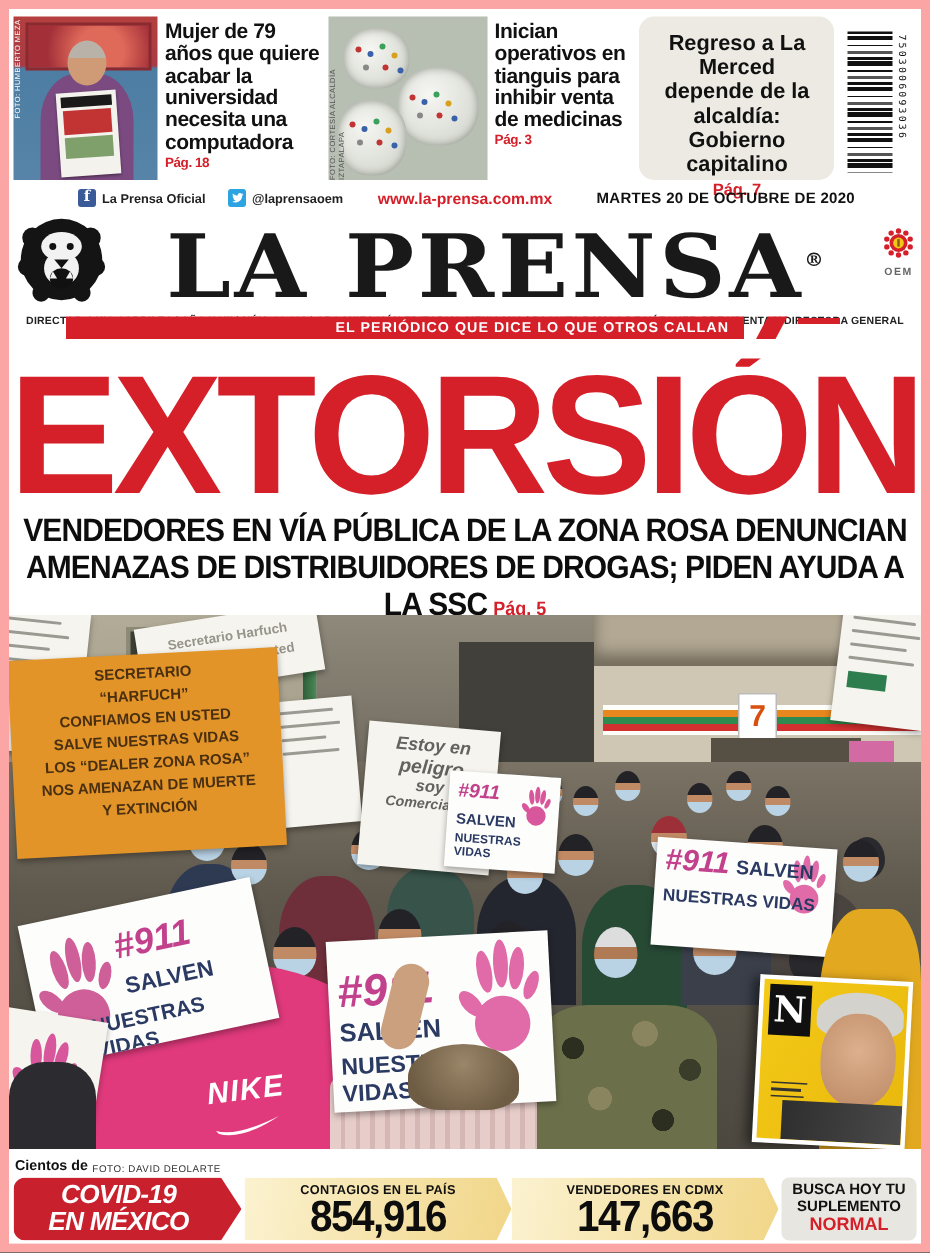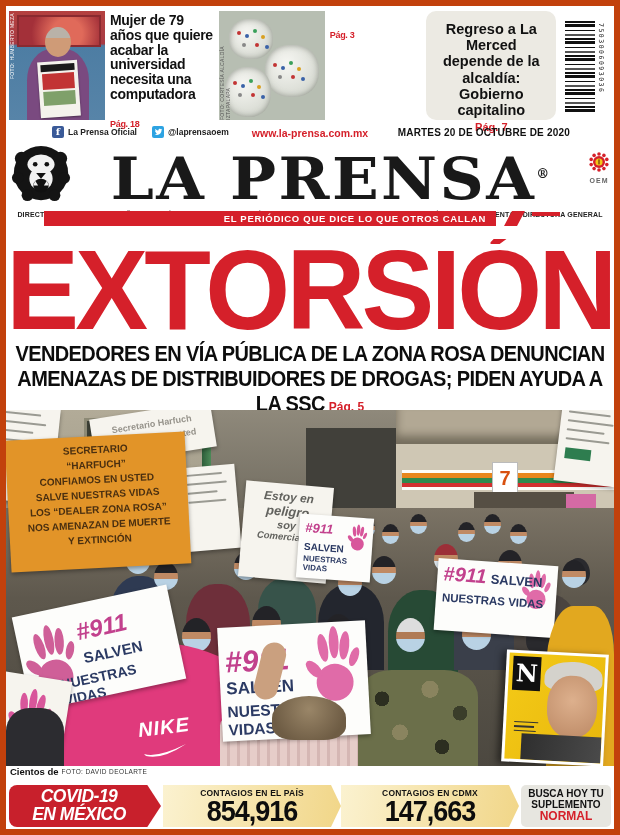--- a/index.html
+++ b/index.html
@@ -1,35 +1,35 @@
 <!DOCTYPE html>
 <html><head>
 <meta charset="utf-8">
 <style>
   html,body{margin:0;padding:0;background:#222;}
-  .page{position:relative;width:620px;height:835px;background:#c2410c;font-family:"Liberation Sans",sans-serif;overflow:hidden;}
+  .page{position:relative;width:620px;height:835px;background:#fca5a5;font-family:"Liberation Sans",sans-serif;overflow:hidden;}
   .sheet{position:absolute;left:6px;top:6px;width:608px;height:823px;background:#fff;overflow:hidden;}
 
   
   .top-strip{position:absolute;left:0;top:0;width:608px;height:116px;display:flex;gap:5px;padding:5px 3px 2px 3px;box-sizing:border-box;}
   .tphoto{position:relative;flex:0 0 auto;overflow:hidden;background:#888;}
   .tphoto .vcred{position:absolute;left:0;top:2px;writing-mode:vertical-rl;transform:rotate(180deg);font-size:5px;color:#fdfdfd;letter-spacing:.3px;z-index:5;}
   .p1{width:96px;background:linear-gradient(180deg,#b4403f 0%,#a83b44 30%,#4d7da3 32%,#5784a8 100%);}
   .p1 .paint{position:absolute;left:8px;top:4px;right:4px;height:28px;background:radial-gradient(circle at 60% 60%,#e06a5a 0 30%,#a33039 70%);border:2px solid #8a2a30;}
   .p1 .body{position:absolute;left:18px;top:38px;width:62px;height:78px;background:#7a4a80;border-radius:40% 40% 0 0;}
   .p1 .head{position:absolute;left:36px;top:16px;width:26px;height:30px;background:linear-gradient(#b9b2a8 0 38%,#cf9b77 38% 100%);border-radius:50%;}
   .p1 .paper{position:absolute;left:30px;top:50px;width:40px;height:56px;background:#f4f2ec;transform:rotate(-4deg);box-shadow:0 1px 2px rgba(0,0,0,.4);}
   .p1 .paper .m{height:7px;background:#1a1a1a;margin:3px 3px 2px 3px;}
   .p1 .paper .r{height:16px;background:#c23434;margin:2px 4px;}
   .p1 .paper .g{height:14px;background:#7fa06a;margin:2px 4px;}
   .p2{width:106px;background:#b7beb2;}
   .p2 .bag{position:absolute;background:radial-gradient(circle at 40% 35%,#f6f6f2,#d9dcd4 70%,#bfc4ba);border-radius:45%;box-shadow:inset 0 0 6px rgba(90,95,85,.6);}
   .p2 .dots{position:absolute;width:4px;height:4px;border-radius:50%;background:#c23434;box-shadow:8px 3px 0 #3a62a8,16px -2px 0 #3aa05a,24px 4px 0 #d8a020,5px 12px 0 #888,18px 12px 0 #c23434,28px 14px 0 #3a62a8;}
   .thead{font-size:14px;font-weight:bold;line-height:1.06;letter-spacing:-.3px;color:#111;padding-top:2px;}
-  .thead .pref{color:#d5202a;font-size:9px;display:block;margin-top:18px;}
+  .thead .pref{color:#d5202a;font-size:9px;display:block;margin-top:2px;}
   .h1{width:104px;}
   .h2{width:92px;}
   .graybox{width:130px;background:#eceae3;border-radius:10px;padding:10px 8px;box-sizing:border-box;text-align:center;font-size:14.5px;font-weight:bold;line-height:1.12;color:#111;}
   .graybox .pref{color:#d5202a;font-size:11px;display:block;margin-top:3px;}
   .barcode{position:relative;width:50px;}
   .barcode .bars{position:absolute;left:4px;top:10px;width:30px;height:94px;background:repeating-linear-gradient(180deg,#111 0 2px,#fff 2px 3px,#111 3px 6px,#fff 6px 9px,#111 9px 10px,#fff 10px 13px,#555 13px 15px,#fff 15px 17px);}
   .barcode .num{position:absolute;right:6px;top:12px;writing-mode:vertical-rl;font-family:"DejaVu Sans Mono",monospace;font-size:6.5px;letter-spacing:1.5px;color:#111;}
 
   
   .masthead{position:absolute;left:0;top:116px;width:608px;height:103px;}
@@ -112,21 +112,21 @@
   .darkcorner{left:0;top:298px;width:58px;height:58px;background:#2c2c30;border-radius:40% 40% 0 0;z-index:7;}
   .mag{left:498px;top:242px;width:102px;height:112px;background:#fff;padding:3px;box-sizing:border-box;transform:rotate(3deg);box-shadow:-4px 2px 7px rgba(0,0,0,.5);z-index:9;}
   .mag-cover{position:relative;left:0;top:0;width:96px;height:106px;background:linear-gradient(120deg,#f4ca17,#e8b70d);overflow:hidden;}
   .mag-n{left:4px;top:3px;width:28px;height:34px;background:#101010;color:#fff;font-family:"DejaVu Serif",serif;font-size:24px;font-weight:bold;text-align:center;line-height:34px;}
   .mag-hair{right:2px;top:6px;width:58px;height:30px;background:#d4d2cc;border-radius:50% 50% 30% 30%;}
   .mag-facesk{right:6px;top:20px;width:50px;height:62px;background:radial-gradient(circle at 50% 40%,#ddb08d,#c2906c 80%);border-radius:45%;}
   .mag-jkt{right:0;bottom:0;width:80px;height:26px;background:linear-gradient(100deg,#2e2e2e,#4a4a4a);}
   .mag-lines i{position:static;display:block;height:1.5px;background:#333;margin:3px 0 0 4px;}
 
   
-  .caption{position:absolute;left:0;top:760px;width:548px;height:17px;background:#fff;display:flex;align-items:flex-start;padding-left:4px;box-sizing:border-box;font-size:9.5px;color:#111;}
+  .caption{position:absolute;left:0;top:760px;width:548px;height:17px;background:#fff;display:flex;align-items:flex-end;padding-left:4px;box-sizing:border-box;font-size:9.5px;color:#111;}
   .caption .b{font-weight:bold;}
   .caption .cr{font-size:6.5px;color:#333;letter-spacing:.4px;margin-left:3px;padding-top:2px;}
 
   
   .covid{position:absolute;left:0;top:777px;width:608px;height:46px;background:#fff;display:flex;align-items:stretch;padding:2px 3px;box-sizing:border-box;gap:2px;}
   .badge{flex:0 0 152px;background:#c8202c;border-radius:8px 0 0 8px;clip-path:polygon(0 0,91% 0,100% 50%,91% 100%,0 100%);color:#fff;font-style:italic;font-weight:bold;font-size:17.5px;line-height:1.02;display:flex;flex-direction:column;align-items:center;justify-content:center;letter-spacing:-.5px;padding-right:12px;box-sizing:border-box;}
   .stats{flex:1;display:flex;gap:0;}
   .stat{flex:1;position:relative;background:linear-gradient(100deg,#fbf2d0,#f1d688);clip-path:polygon(0 0,calc(100% - 10px) 0,100% 50%,calc(100% - 10px) 100%,0 100%);display:flex;flex-direction:column;align-items:center;justify-content:center;}
   .stat .lb{font-size:8.5px;font-weight:bold;color:#111;letter-spacing:.2px;}
   .stat .vl{font-size:27px;font-weight:bold;color:#0d0d0d;line-height:1;letter-spacing:-1px;transform:scaleY(1.08);}
@@ -171,20 +171,21 @@
       <div class="tphoto p2">
         <span class="vcred" style="color:#555">FOTO: CORTESÍA ALCALDÍA IZTAPALAPA</span>
         <div class="bag" style="left:10px;top:8px;width:44px;height:40px;"></div>
         <div class="bag" style="left:46px;top:34px;width:54px;height:52px;"></div>
         <div class="bag" style="left:6px;top:56px;width:46px;height:50px;"></div>
         <div class="dots" style="left:18px;top:20px;"></div>
         <div class="dots" style="left:54px;top:52px;"></div>
         <div class="dots" style="left:14px;top:70px;"></div>
       </div>
       <div class="thead h2">
+        <span>Inician operativos en tianguis para inhibir venta de medicinas</span>
         <span class="pref">Pág. 3</span>
       </div>
       <div class="graybox">
         <span>Regreso a La Merced depende de la alcaldía: Gobierno capitalino</span>
         <span class="pref">Pág. 7</span>
       </div>
       <div class="barcode">
         <div class="bars"></div>
         <span class="num">7503006093036</span>
       </div>
@@ -430,21 +431,21 @@
       <div class="badge">
         <span>COVID-19</span>
         <span>EN MÉXICO</span>
       </div>
       <div class="stats">
         <div class="stat">
           <span class="lb">CONTAGIOS EN EL PAÍS</span>
           <span class="vl">854,916</span>
         </div>
         <div class="stat">
-          <span class="lb">CONTAGIOS EN CDMX</span>
+          <span class="lb">VENDEDORES EN CDMX</span>
           <span class="vl">147,663</span>
         </div>
       </div>
       <div class="promo">
         <span>BUSCA HOY TU</span>
         <span>SUPLEMENTO</span>
         <span class="nrm">NORMAL</span>
       </div>
     </div>
 

